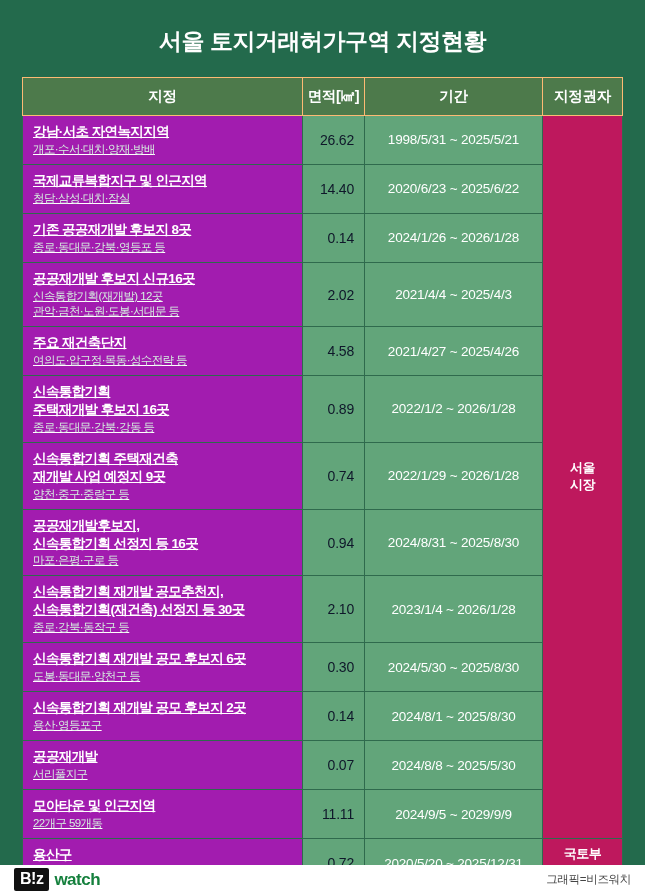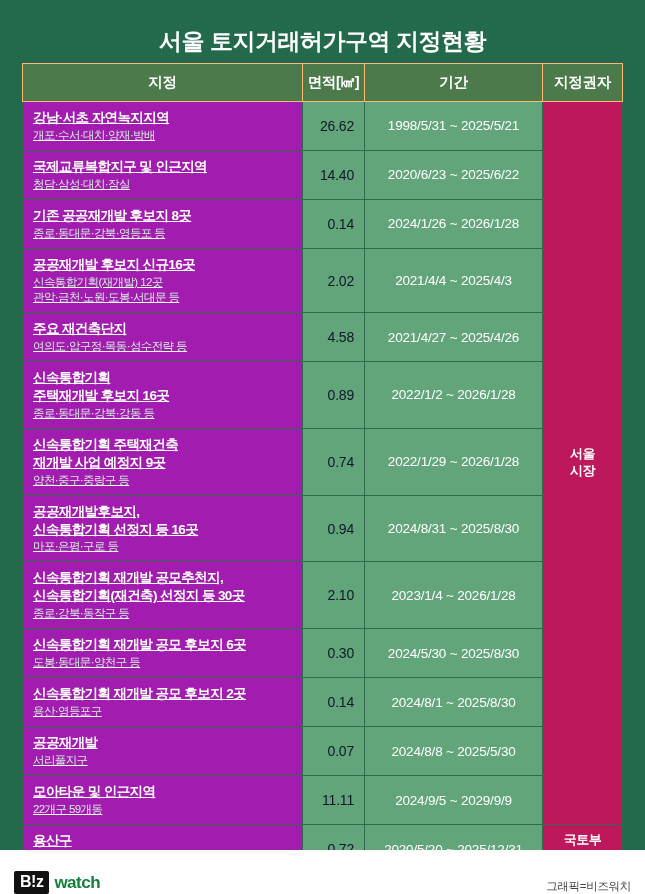--- a/index.html
+++ b/index.html
@@ -15,21 +15,21 @@
     background: #236a4c;
     overflow: hidden;
   }
   .title {
     text-align: center;
     color: #ffffff;
     font-size: 23px;
     font-weight: bold;
     letter-spacing: -0.5px;
     padding-top: 26px;
-    padding-bottom: 6px;
+    padding-bottom: 20px;
   }
   table.main {
     border-collapse: collapse;
     margin: 0 auto;
     width: 600px;
     table-layout: fixed;
   }
   table.main th {
     background: #4d7a4b;
     color: #ffffff;
@@ -86,24 +86,24 @@
     color: #ffffff;
     font-size: 13px;
     font-weight: bold;
     text-align: center;
     line-height: 1.3;
     letter-spacing: -0.5px;
   }
   .footer {
     position: absolute;
     left: 0; right: 0; bottom: 0;
-    height: 44px;
+    height: 29px;
     background: #ffffff;
     display: flex;
-    align-items: flex-end;
+    align-items: center;
     justify-content: space-between;
     padding: 0 14px;
   }
   .logo {
     display: flex;
     align-items: center;
     gap: 5px;
   }
   .logo .bz {
     background: #111111;

